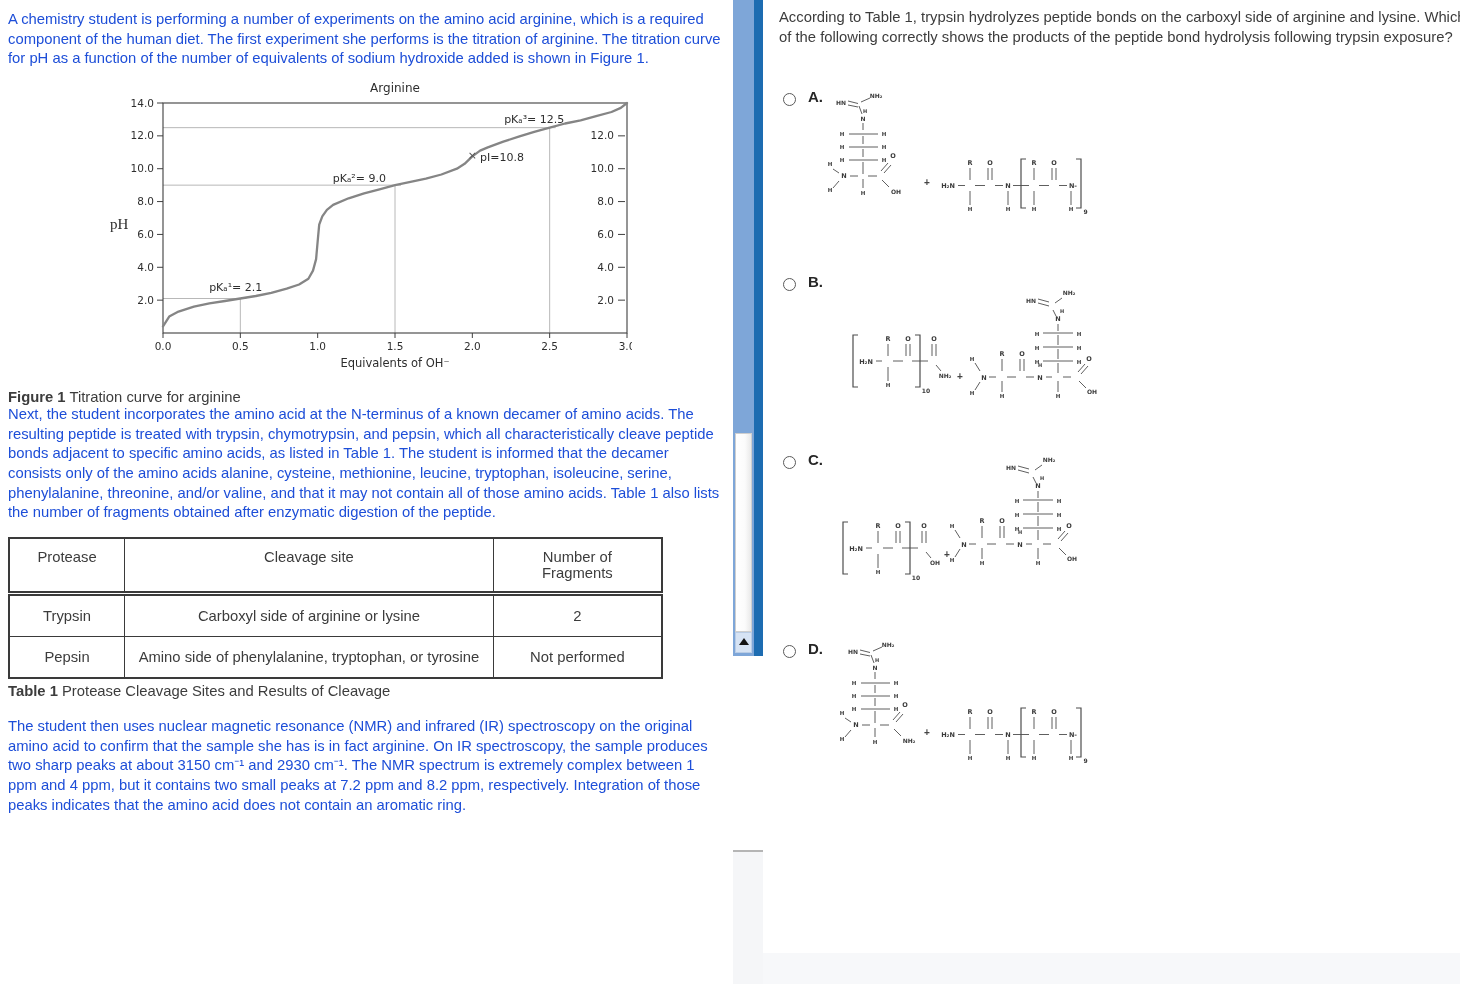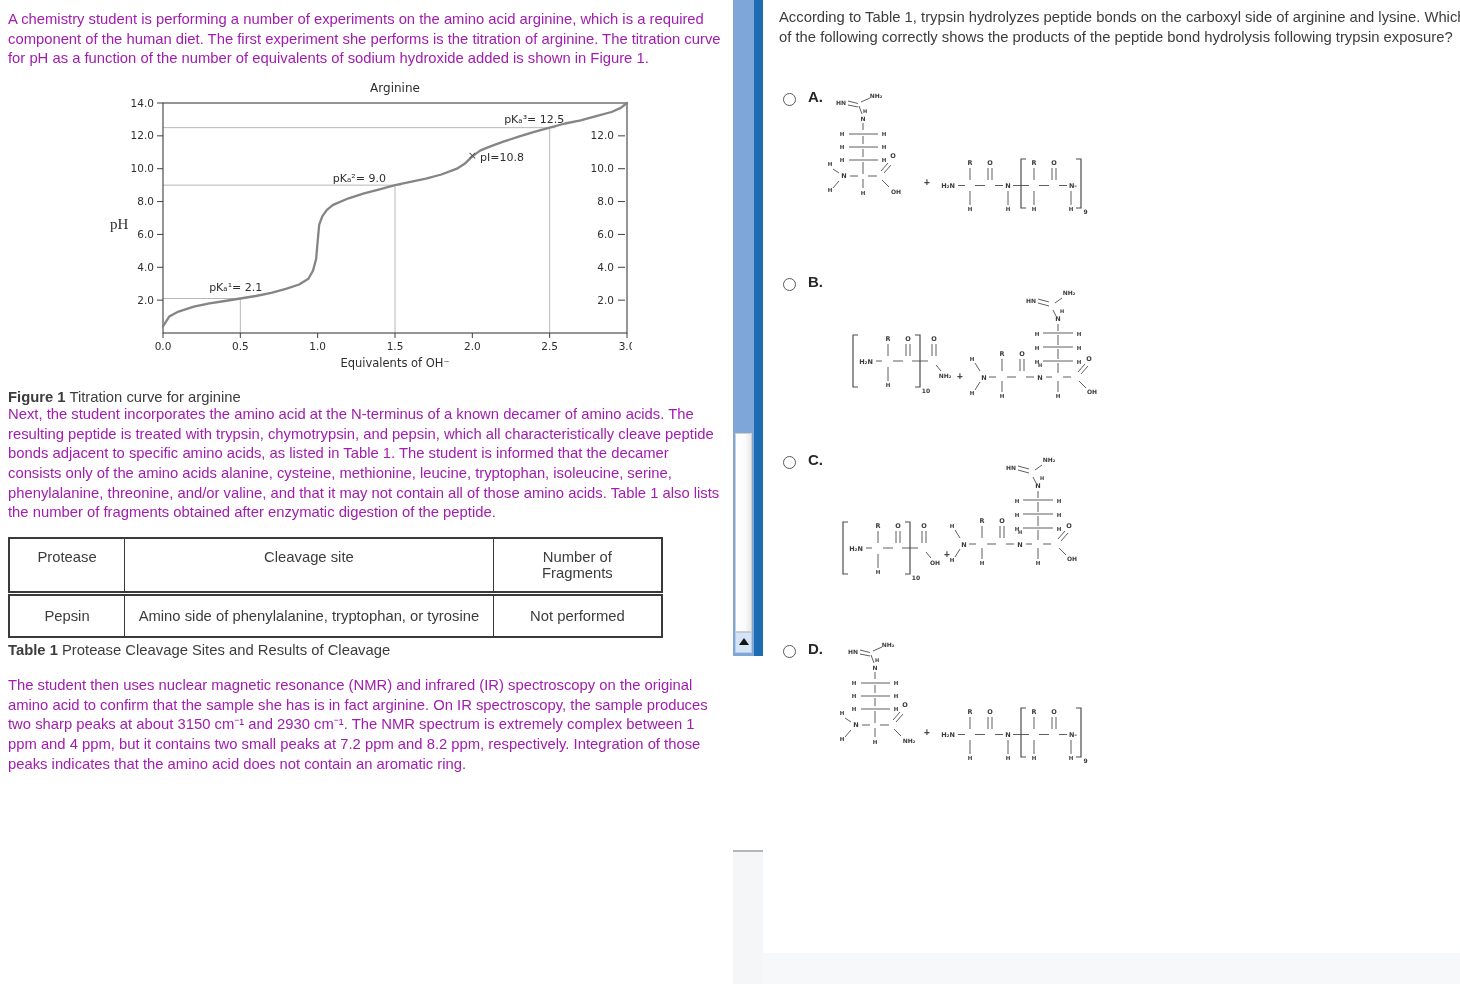--- a/index.html
+++ b/index.html
@@ -1,20 +1,20 @@
 <!DOCTYPE html>
 <html><head>
 <meta charset="utf-8">
 <style>
   html,body{margin:0;padding:0;}
   body{width:1460px;height:984px;overflow:hidden;background:#fff;position:relative;
        font-family:"Liberation Sans",sans-serif;color:#3c3c3c;}
   .pane-left{position:absolute;left:0;top:0;width:733px;height:984px;background:#fff;
              padding:10px 0 0 8px;box-sizing:border-box;}
-  .ptext{width:716px;font-size:14.8px;line-height:1.33;color:#a21caf;}
+  .ptext{width:716px;font-size:14.8px;line-height:1.33;color:#1d4ed8;}
   .figure-wrap{margin:8px 0 0 98px;width:530px;height:298px;position:relative;}
   .caption{margin-top:14px;font-size:14.8px;}
   .caption b{font-weight:700;}
   .p2{margin-top:0;}
   table.ptable{margin-top:14px;border-collapse:collapse;width:655px;font-size:14.8px;color:#3c3c3c;
                border:2px solid #3a3a3a;}
   table.ptable th{border:1px solid #3a3a3a;border-bottom:5px double #3a3a3a;font-weight:400;
                   padding:10px 8px;vertical-align:top;text-align:center;white-space:pre-line;}
   table.ptable td{border:1px solid #3a3a3a;padding:12px 10px;text-align:center;vertical-align:middle;}
   .tcap{margin-top:4px;}
@@ -123,20 +123,25 @@
     <thead>
       <tr>
         <th>Protease</th>
         <th>Cleavage site</th>
         <th>Number of
 Fragments</th>
       </tr>
     </thead>
     <tbody>
       <tr>
+        <td>Trypsin</td>
+        <td>Carboxyl side of arginine or lysine</td>
+        <td>2</td>
+      </tr>
+      <tr>
         <td>Pepsin</td>
         <td>Amino side of phenylalanine, tryptophan, or tyrosine</td>
         <td>Not performed</td>
       </tr>
     </tbody>
   </table>
 
   <div class="caption tcap">
     <b>Table 1</b><span> Protease Cleavage Sites and Results of Cleavage</span>
   </div>

